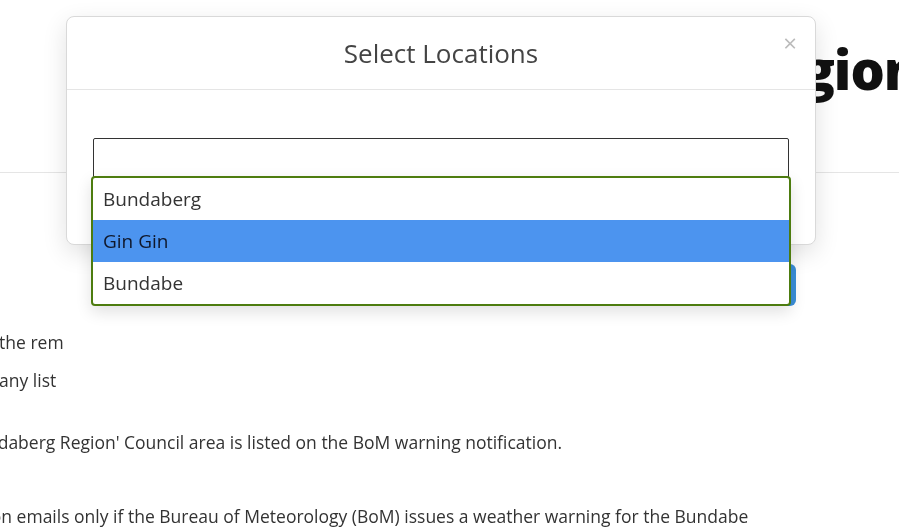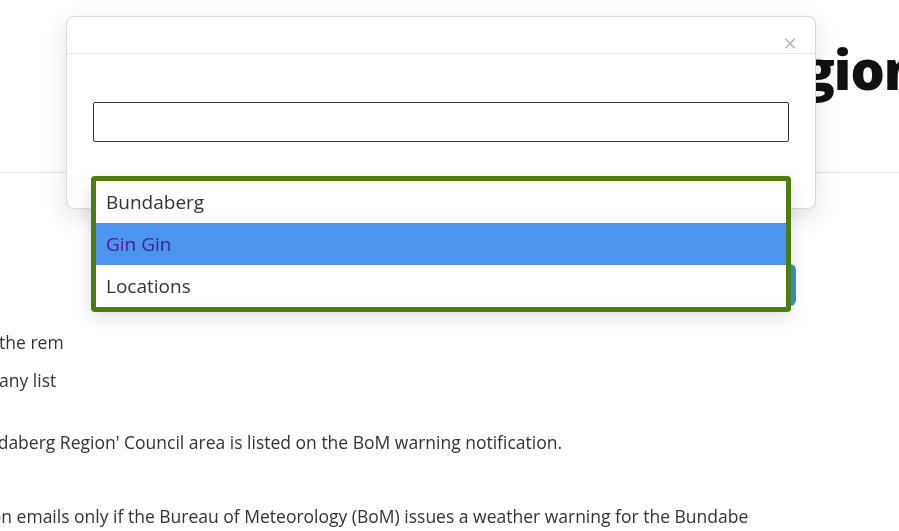--- a/index.html
+++ b/index.html
@@ -97,56 +97,57 @@
     padding: 6px 10px;
     font-size: 18px;
     outline: none;
   }
   .dropdown {
     position: absolute;
     top: 176px;
     left: 91px;
     width: 700px;
     background: #fff;
-    border: 5px solid #4d7c0f;
+    border: 2px solid #4d7c0f;
     border-radius: 4px;
     box-shadow: 0 6px 16px rgba(0,0,0,0.12);
     overflow: hidden;
   }
   .dropdown-item {
     padding: 8px 10px;
     font-size: 19px;
     color: #333;
     cursor: pointer;
   }
   .dropdown-item.highlight {
     background: #4c94ef;
-    color: #4c1d95;
+    color: #0f172a;
   }
 </style>
 </head>
 <body>
 
 <div class="bg-title">gion</div>
 <div class="bg-divider"></div>
 <div class="btn-hint"></div>
 <div class="bg-text bg-t1">ment Gre</div>
 <div class="bg-text bg-t2">ervice you w                                                                                                                                                                                                                  only, the rem</div>
 <div class="bg-text bg-t3">ngs. This ca                                                                                                                                                                                                                    n and any list</div>
 <div class="bg-text bg-t4">rnings where 'Bundaberg Region' Council area is listed on the BoM warning notification.</div>
 <div class="bg-text bg-t5">n issues notification emails only if the Bureau of Meteorology (BoM) issues a weather warning for the Bundabe</div>
 
 <div class="modal-backdrop">
   <div class="modal">
     <div class="modal-header">
+      <div class="modal-title">Select Locations</div>
       <div class="modal-close">×</div>
     </div>
     <div class="modal-body">
       <input type="text" class="select-input" value="" style="">
     </div>
   </div>
 
   <div class="dropdown" id="dropdown-list">
       <div class="dropdown-item">Bundaberg</div>
       <div class="dropdown-item highlight">Gin Gin</div>
-      <div class="dropdown-item">Locations</div>
+      <div class="dropdown-item">Bundabe</div>
     </div>
 </div>
 
 </body></html>

